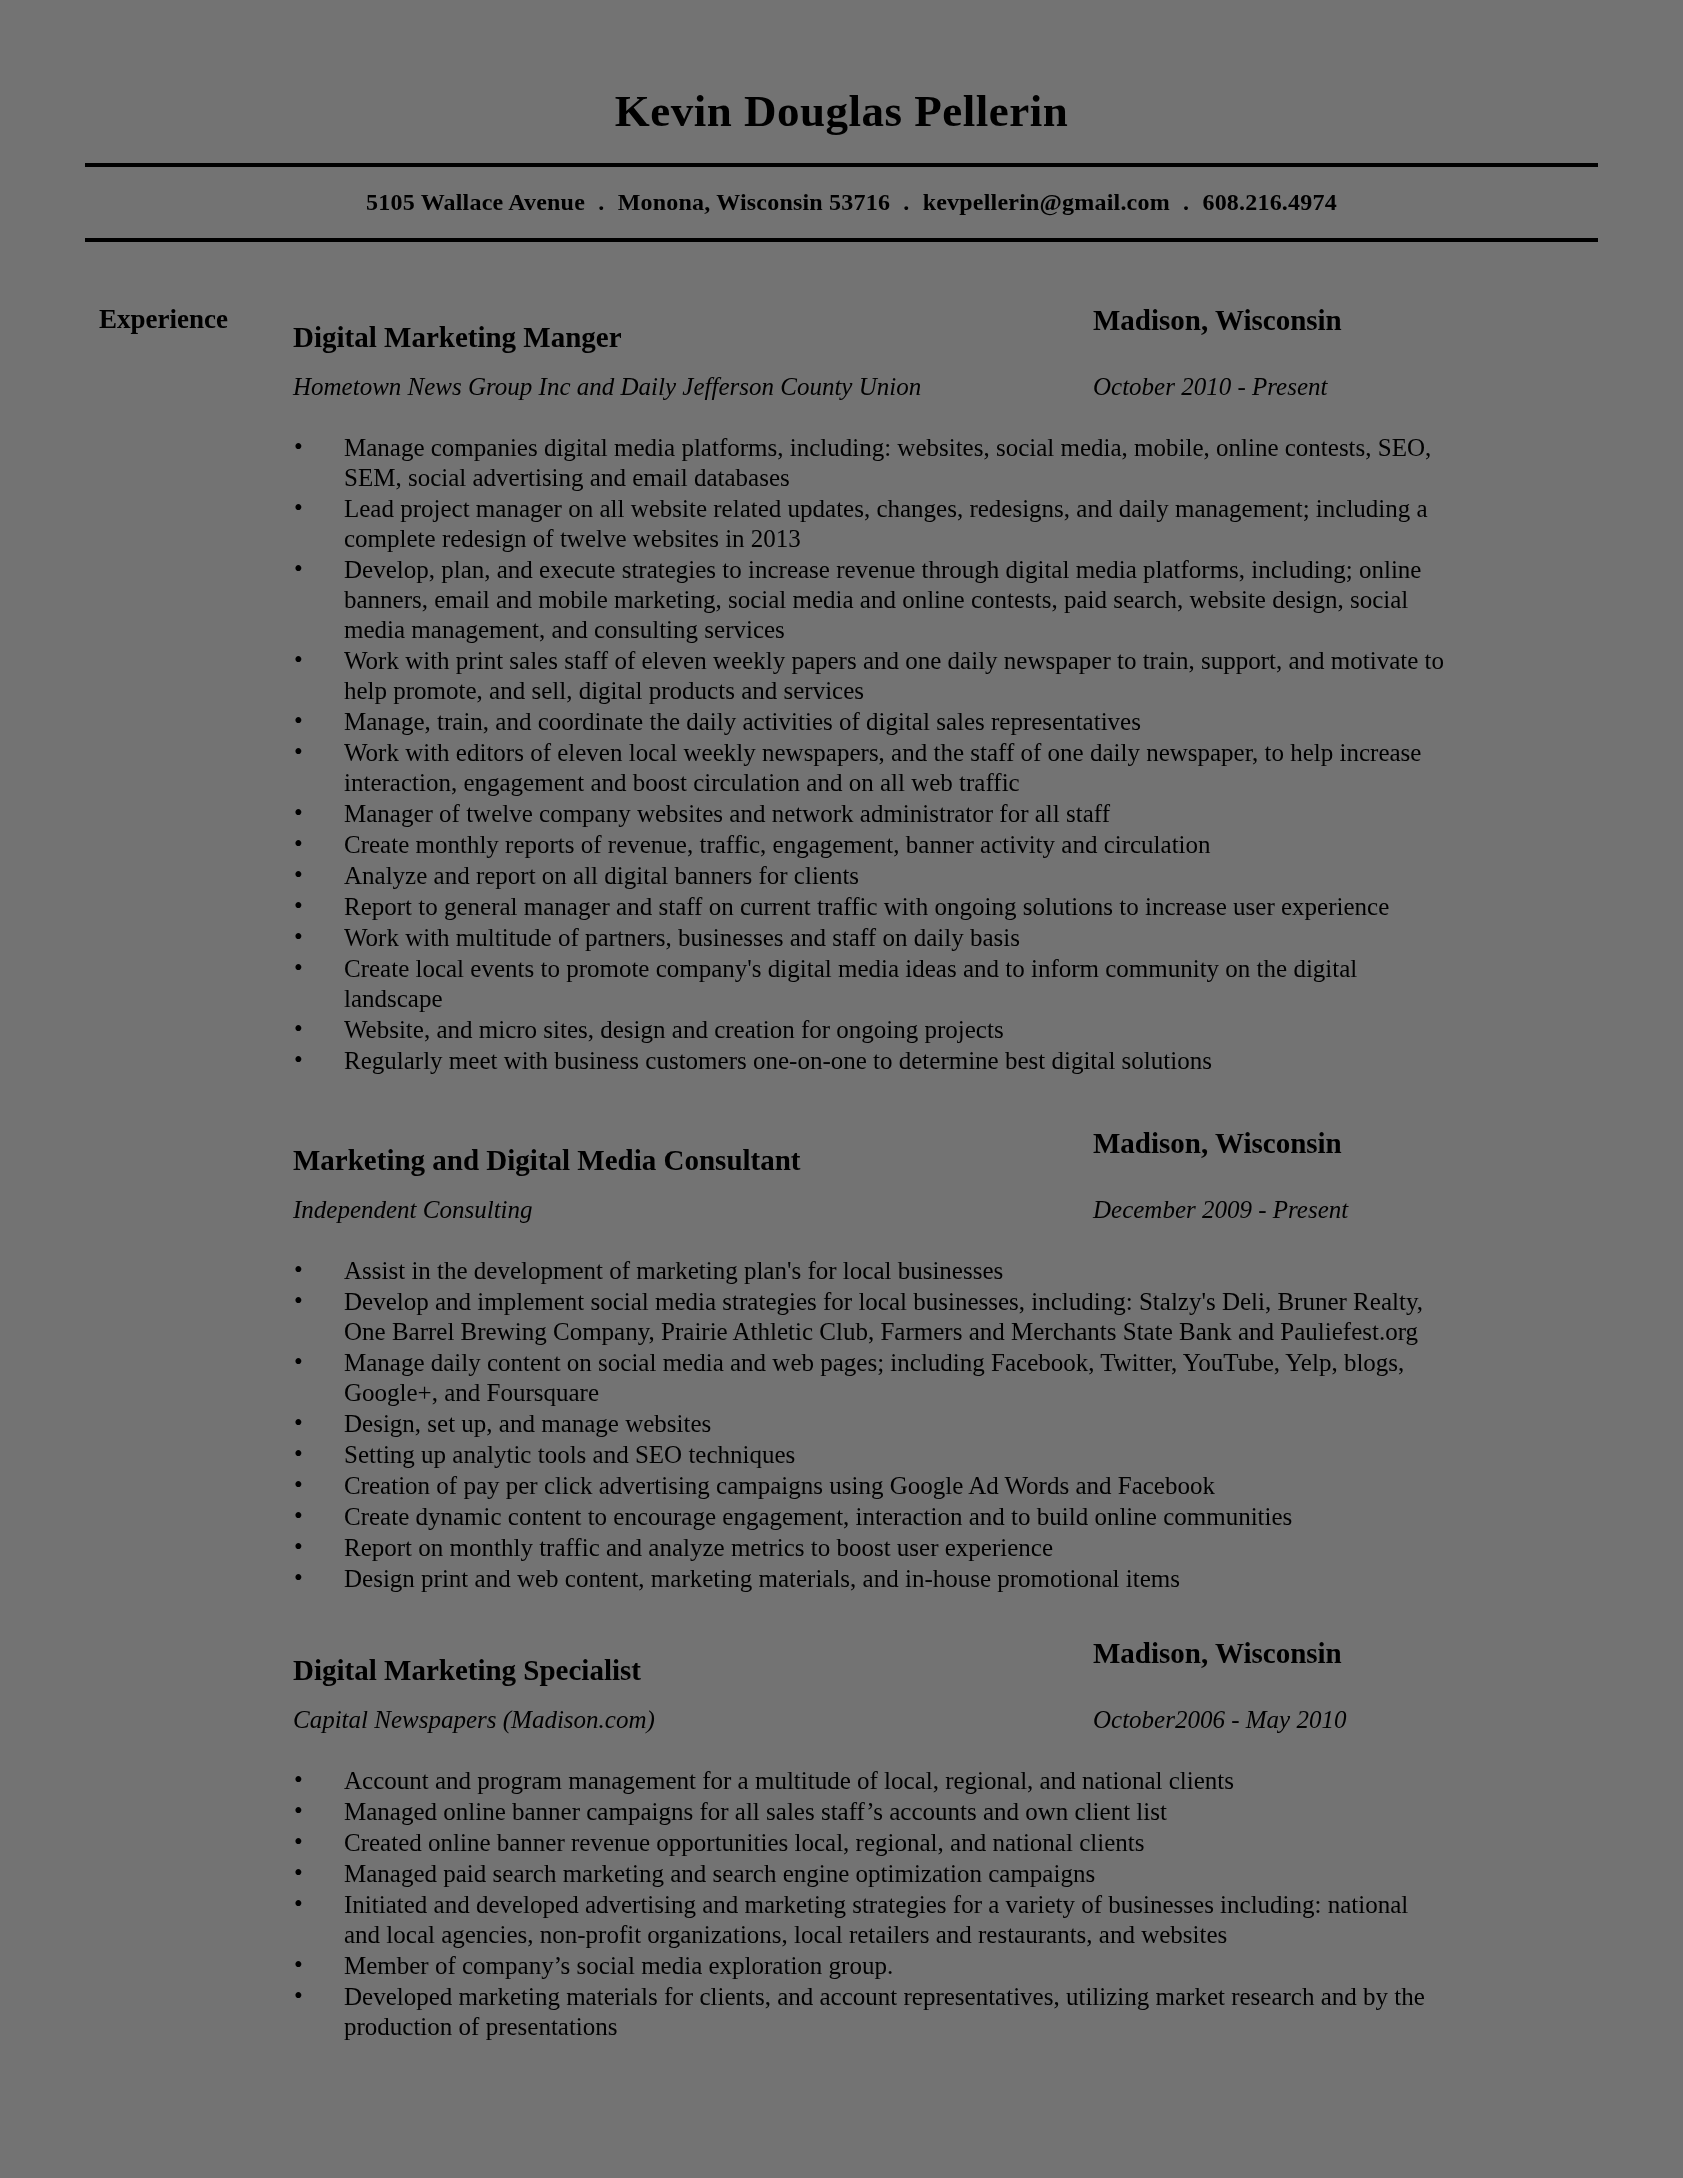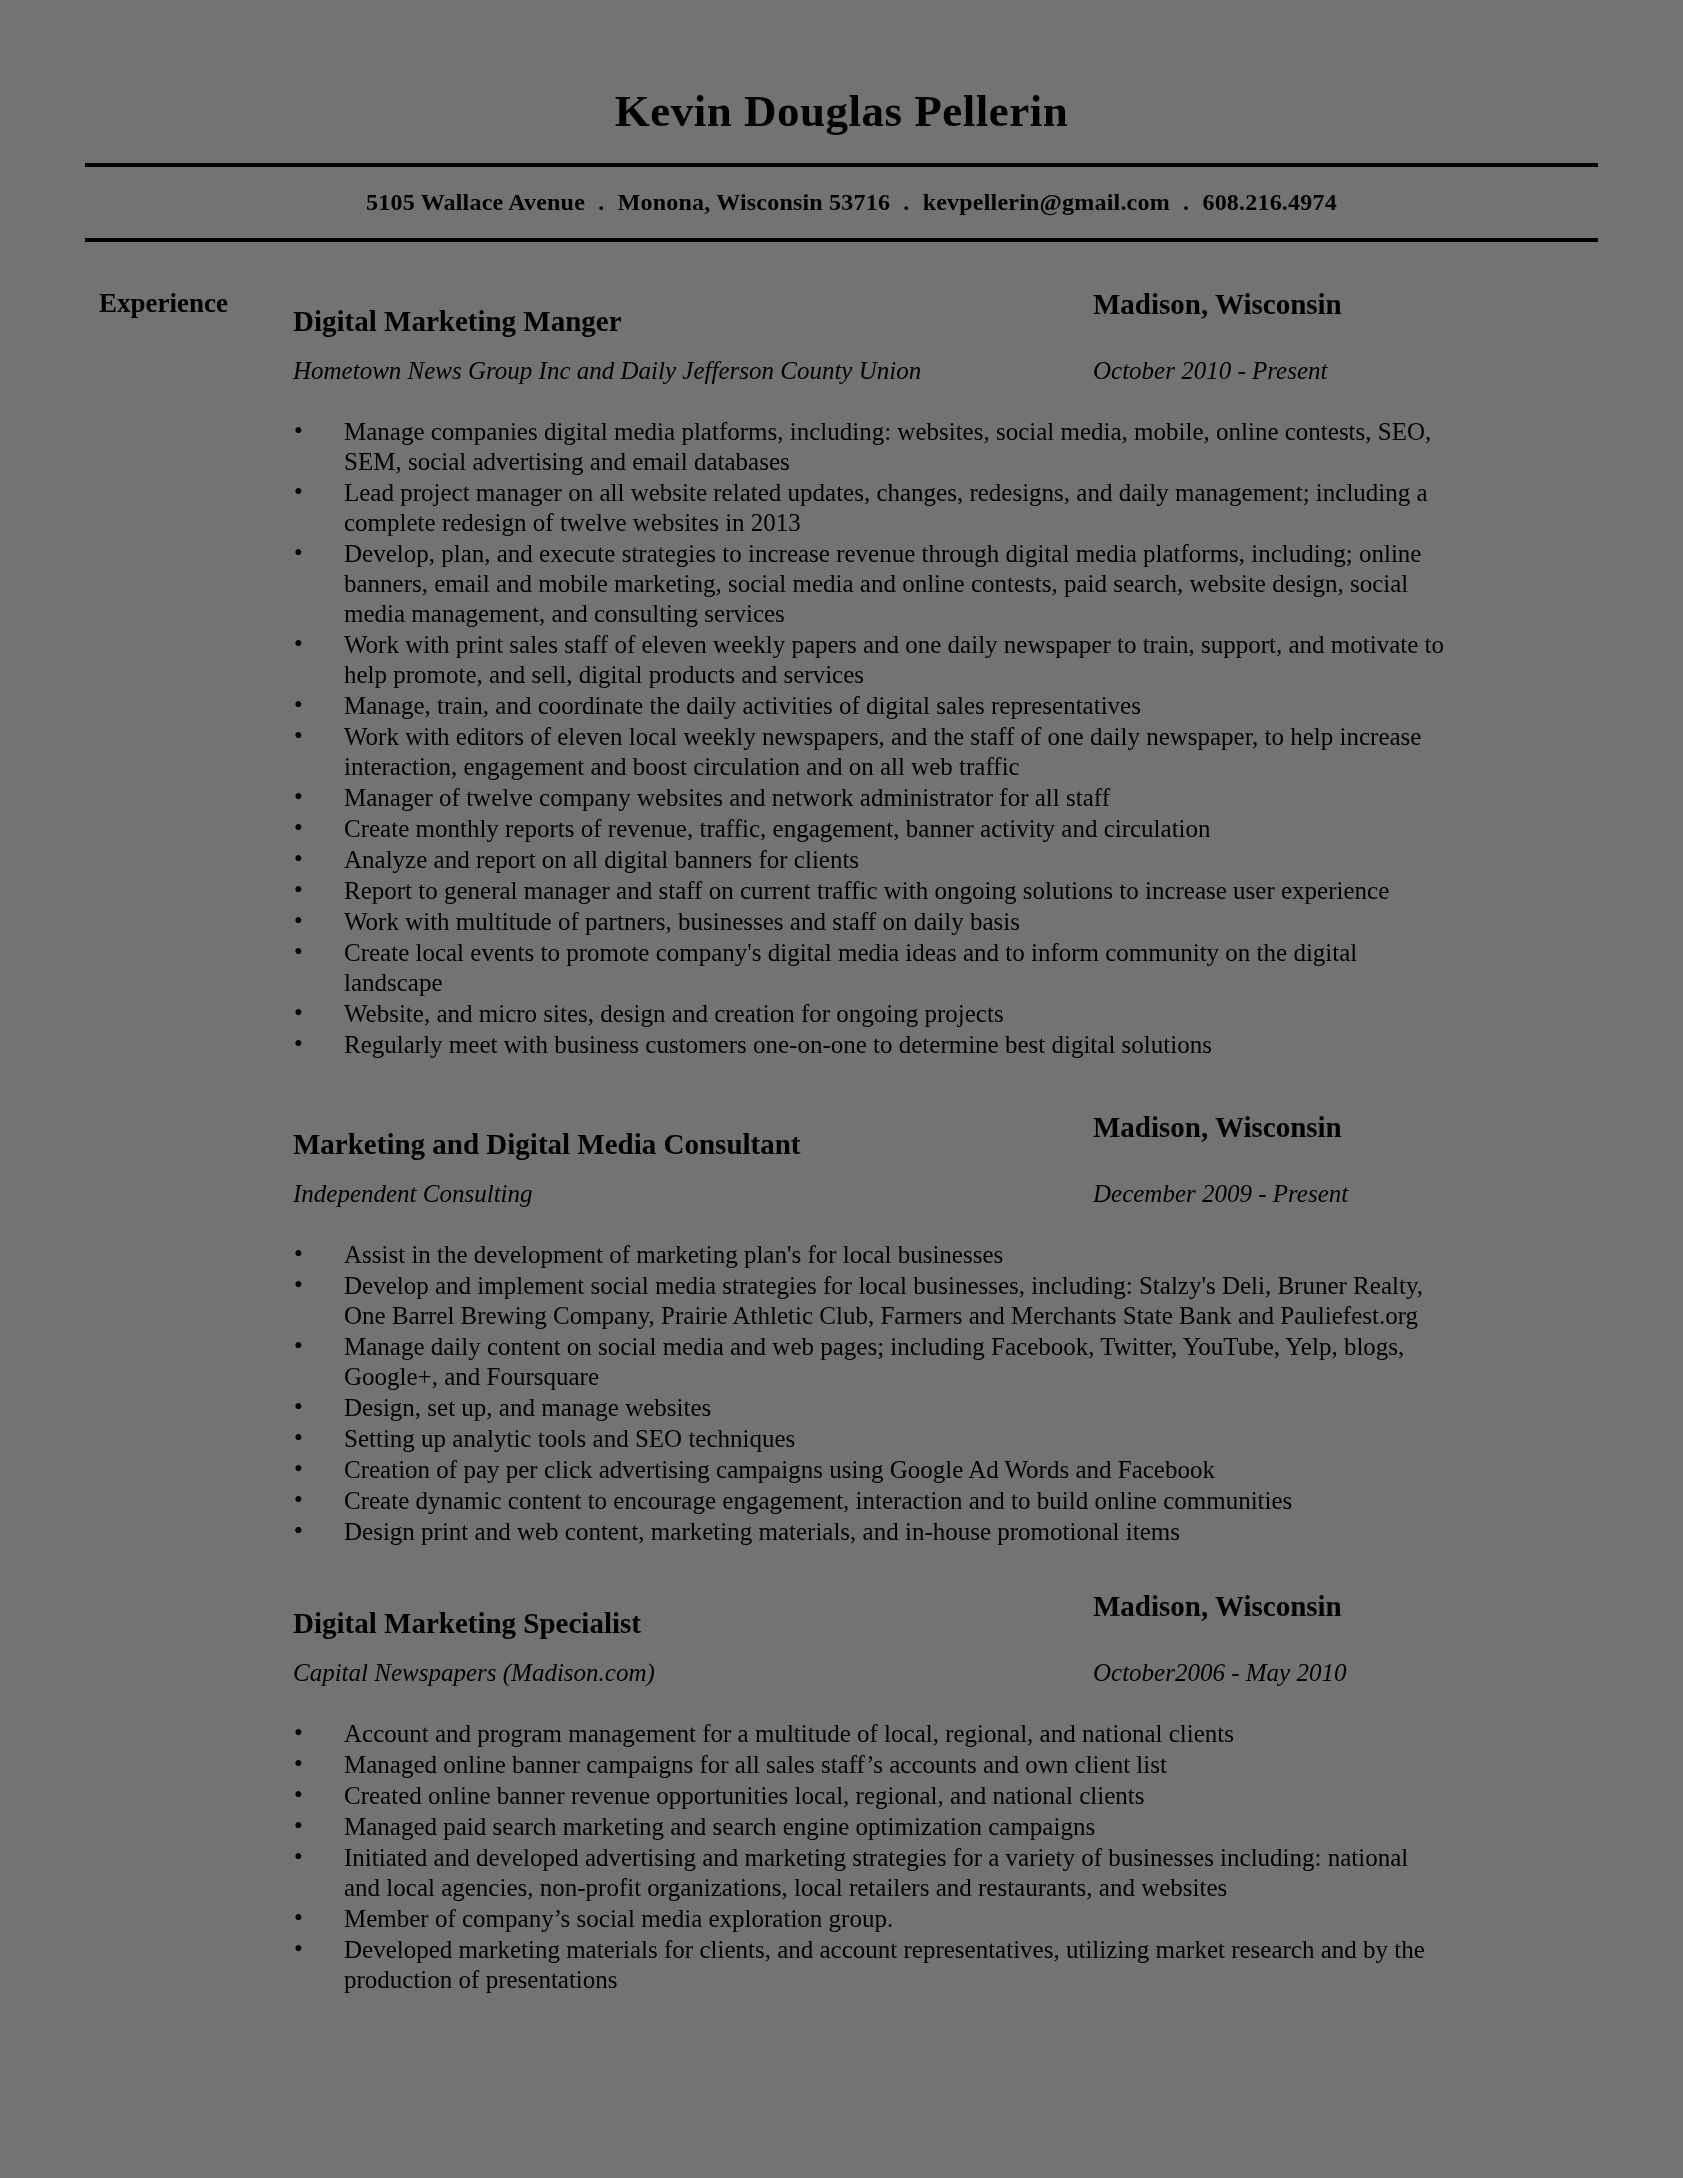--- a/index.html
+++ b/index.html
@@ -44,21 +44,21 @@
     padding-bottom: 22px;
     letter-spacing: 0.2px;
     margin-left: 20px;
   }
   .contact-sep {
     display: inline-block;
     padding: 0 7px;
     font-weight: bold;
   }
   .body-area {
-    padding-top: 46px;
+    padding-top: 62px;
   }
   .job-block {
     position: relative;
     margin-bottom: 0;
   }
   .job-head-row {
     position: relative;
     display: block;
     min-height: 36px;
   }
@@ -193,21 +193,21 @@
         <div class="job-dates">December 2009 - Present</div>
       </div>
       <ul class="bullets">
         <li><span class="dot">•</span><span>Assist in the development of marketing plan's for local businesses</span></li>
         <li><span class="dot">•</span><span>Develop and implement social media strategies for local businesses, including: Stalzy's Deli, Bruner Realty, One Barrel Brewing Company, Prairie Athletic Club, Farmers and Merchants State Bank and Pauliefest.org</span></li>
         <li><span class="dot">•</span><span>Manage daily content on social media and web pages; including Facebook, Twitter, YouTube, Yelp, blogs, Google+,  and Foursquare</span></li>
         <li><span class="dot">•</span><span>Design, set up, and manage websites</span></li>
         <li><span class="dot">•</span><span>Setting up analytic tools and SEO techniques</span></li>
         <li><span class="dot">•</span><span>Creation of pay per click advertising campaigns using Google Ad Words and Facebook</span></li>
         <li><span class="dot">•</span><span>Create dynamic content to encourage engagement, interaction and to build online communities</span></li>
-        <li><span class="dot">•</span></li>
+        <li><span class="dot">•</span><span>Report on monthly traffic and analyze metrics to boost user experience</span></li>
         <li><span class="dot">•</span><span>Design print and web content, marketing materials, and in-house promotional items</span></li>
       </ul>
     </div>
 
     <div class="gap-md"></div>
 
     <div class="job-block">
       <div class="job-head-row">
         <div class="job-title">Digital Marketing Specialist</div>
         <div class="job-location">Madison, Wisconsin</div>

